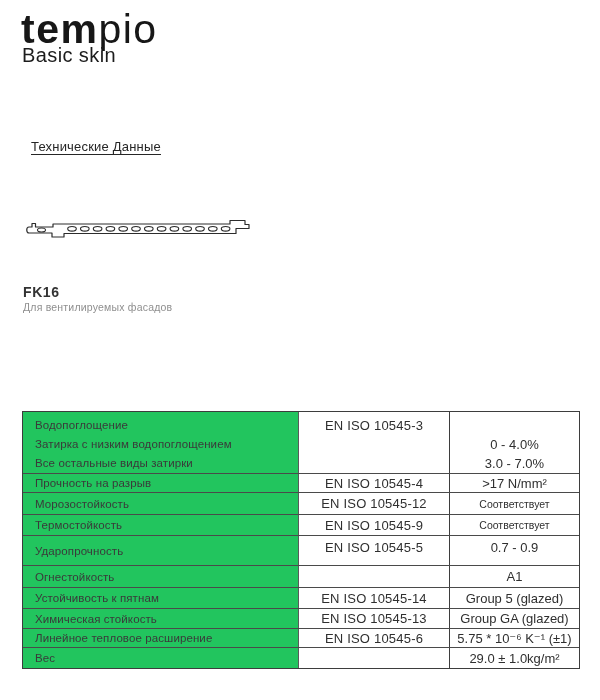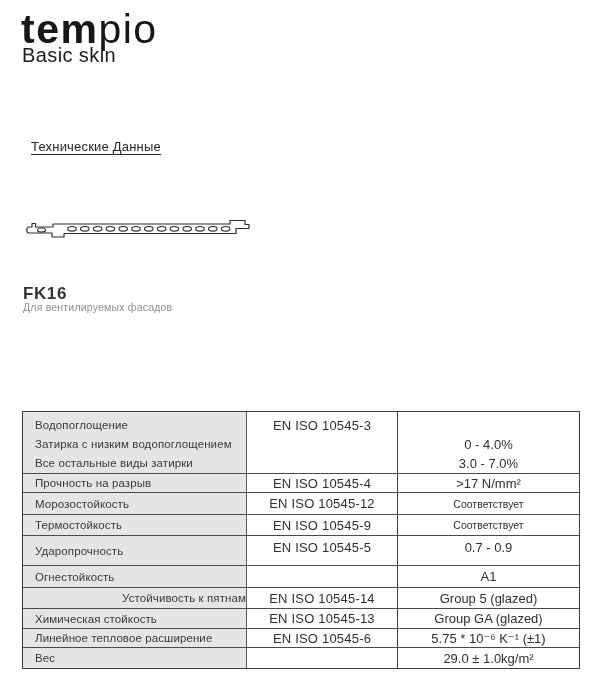--- a/index.html
+++ b/index.html
@@ -11,28 +11,28 @@
   .logo{position:absolute;left:21px;top:9px;font-size:41px;line-height:1;color:#171717;white-space:nowrap;}
   .logo .b{font-weight:700;letter-spacing:1.5px;}
   .logo .l{font-weight:300;letter-spacing:1.5px;}
   .subtitle{position:absolute;left:22px;top:44px;font-size:20px;letter-spacing:.4px;color:#1c1c1c;}
   .heading{
     position:absolute;left:31px;top:139px;font-size:13px;font-weight:500;color:#262626;
     text-decoration:underline;text-underline-offset:3px;letter-spacing:.2px;
   }
   
   .profile{position:absolute;left:24px;top:217px;}
-  .code{position:absolute;left:23px;top:284px;font-size:17px;font-weight:600;letter-spacing:.6px;color:#333;}
+  .code{position:absolute;left:23px;top:284px;font-size:14px;font-weight:600;letter-spacing:.6px;color:#333;}
   .desc{position:absolute;left:23px;top:301px;font-size:10.5px;letter-spacing:.2px;color:#8f8f8f;}
   
   .t-table{position:absolute;left:22px;top:411px;width:556px;border:1px solid #3d3d3d;background:#fff;}
   .t-row{display:flex;border-bottom:1px solid #4a4a4a;}
   .t-row:last-child{border-bottom:none;}
   .c1,.c2,.c3{box-sizing:border-box;}
-  .c1{width:224px;background:#e5e5e5;border-right:1px solid #5a5a5a;display:flex;flex-direction:column;justify-content:center;padding-left:12px;}
+  .c1{width:276px;background:#22c55e;border-right:1px solid #5a5a5a;display:flex;flex-direction:column;justify-content:center;padding-left:12px;}
   .c2{width:151px;border-right:1px solid #3d3d3d;display:flex;align-items:center;justify-content:center;font-size:13px;color:#2f2f2f;letter-spacing:.2px;}
   .c3{flex:1;display:flex;flex-direction:column;align-items:center;justify-content:center;font-size:13px;color:#2f2f2f;}
   .lab{font-size:11.5px;color:#3a3a3a;letter-spacing:.1px;}
   .sm{font-size:10.5px;}
   .line{height:19px;line-height:19px;display:block;}
   .row-multi .c1{justify-content:flex-start;padding-top:4px;}
   .row-multi .c2{align-items:flex-start;padding-top:6px;}
   .row-multi .c3{justify-content:flex-start;padding-top:4px;}
   .row-top .c2,.row-top .c3{align-items:flex-start;padding-top:4px;justify-content:flex-start;}
   .row-top .c2{justify-content:center;}
@@ -136,21 +136,21 @@
         <div class="c1">
           <span class="lab">Огнестойкость</span>
         </div>
         <div class="c2">
           <span></span>
         </div>
         <div class="c3">
           <span class="">A1</span>
         </div>
       </div>
-      <div class="t-row" style="min-height: 20px; text-align: right;">
+      <div class="t-row" style="min-height: 20px;">
         <div class="c1">
           <span class="lab">Устойчивость к пятнам</span>
         </div>
         <div class="c2">
           <span>EN ISO 10545-14</span>
         </div>
         <div class="c3">
           <span class="">Group 5 (glazed)</span>
         </div>
       </div>

